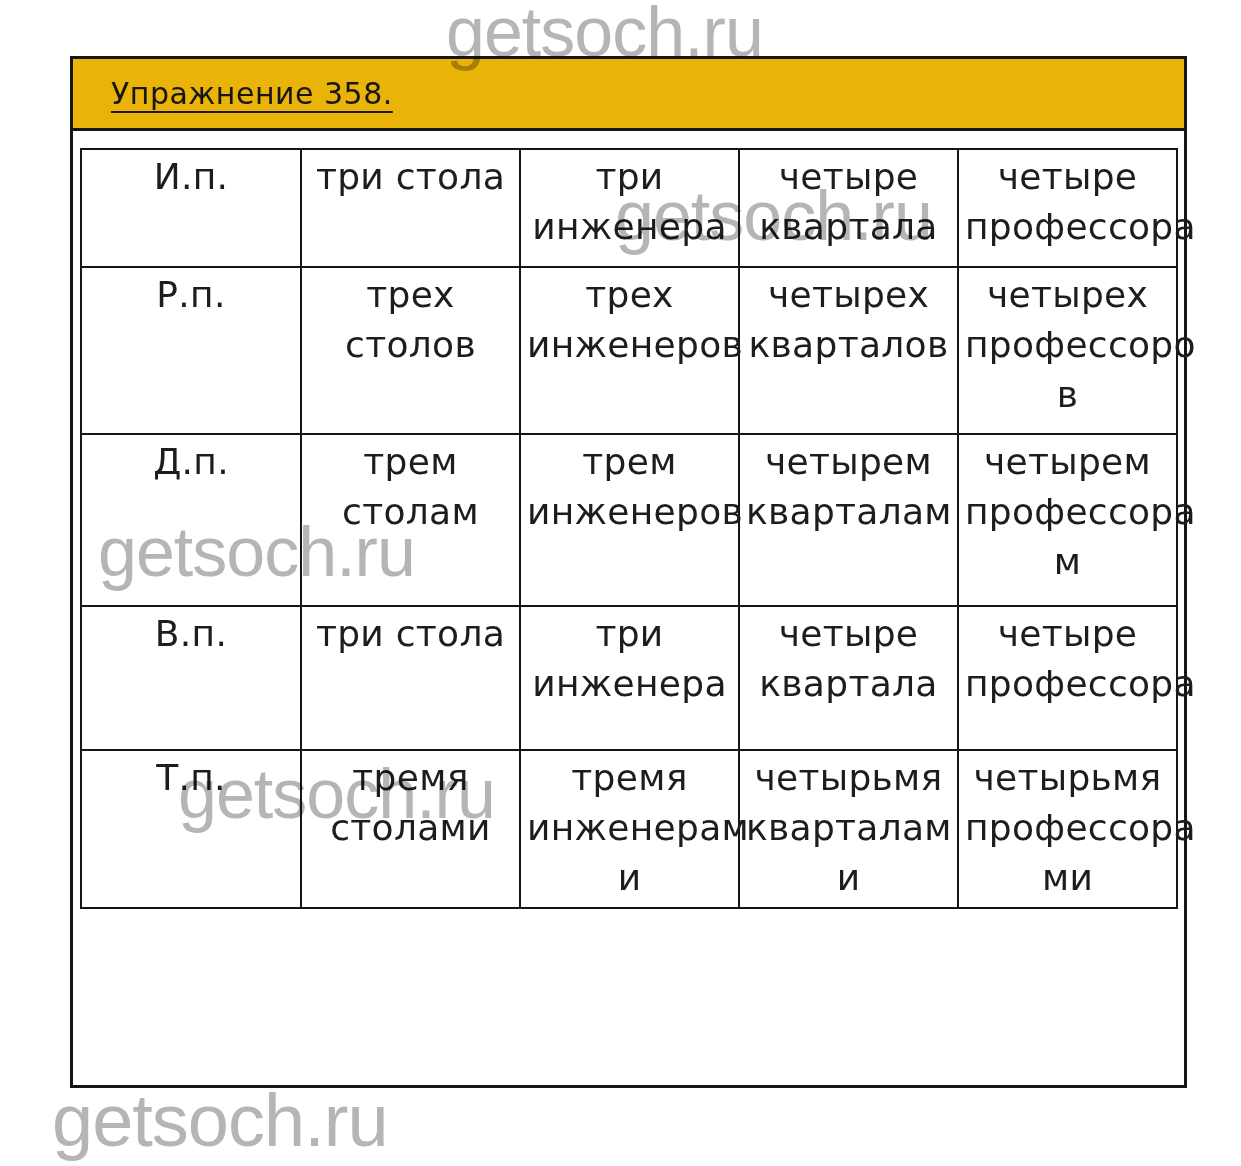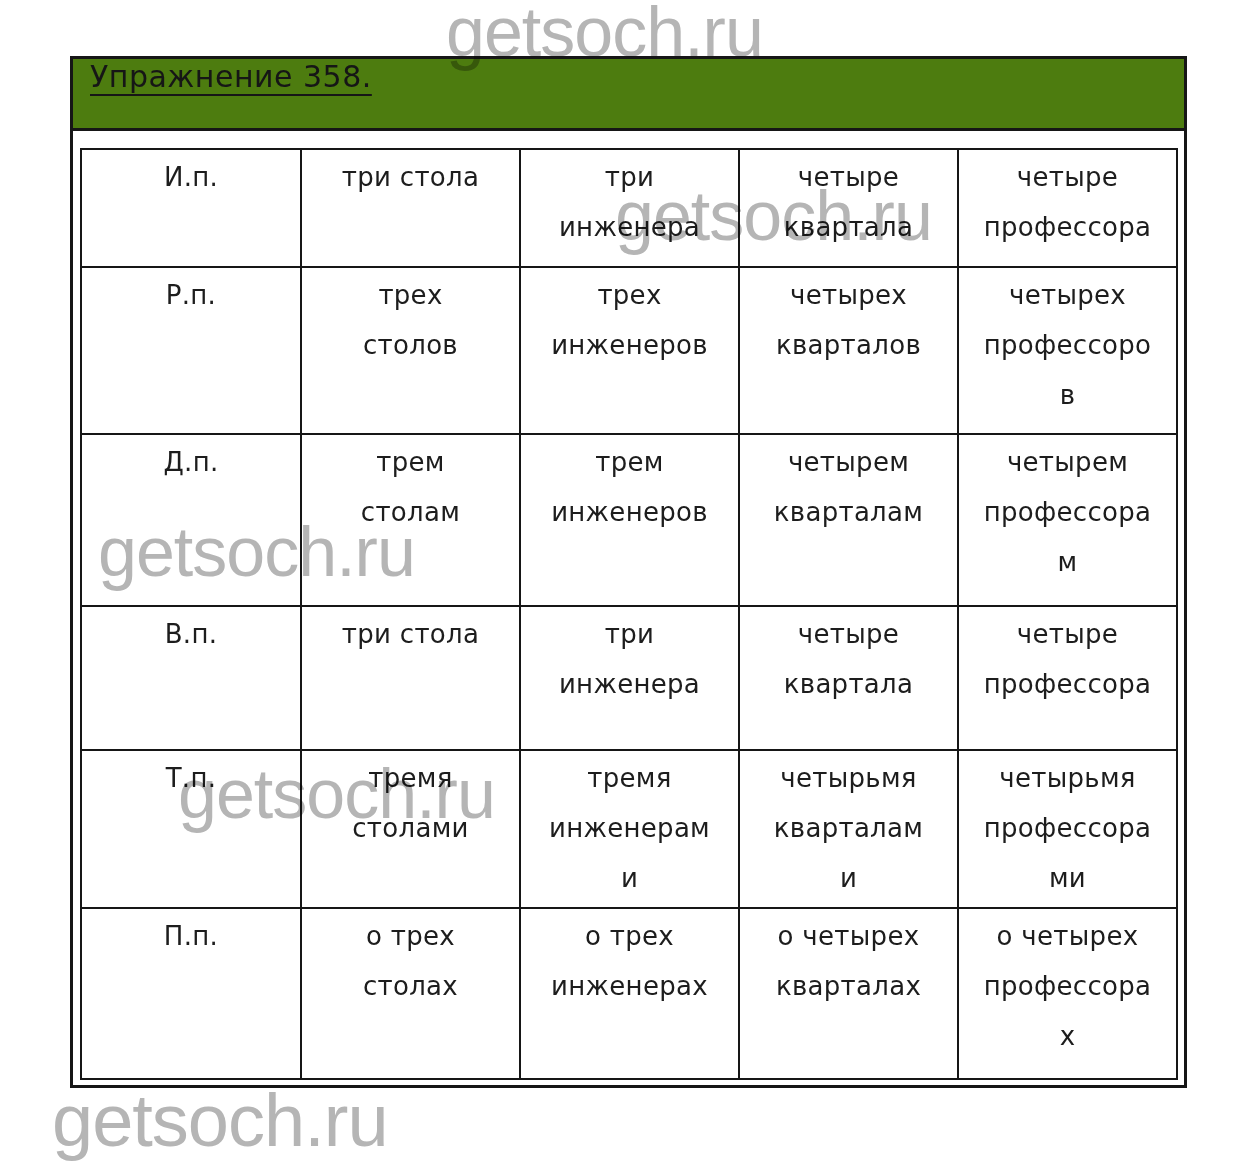--- a/index.html
+++ b/index.html
@@ -15,24 +15,25 @@
   .frame {
     position: absolute;
     left: 70px; top: 56px;
     width: 1117px; height: 1032px;
     border: 3px solid #161616;
     background: transparent;
     z-index: 1;
   }
   .frame-header {
     height: 72px;
-    background: #4d7c0f;
+    background: #eab308;
     border-bottom: 3px solid #161616;
     display: flex;
-    padding-left: 17px;
+    align-items: center;
+    padding-left: 38px;
   }
   .exercise-title {
     font-size: 30px;
     color: #161616;
     text-decoration: underline;
     text-underline-offset: 7px;
     text-decoration-thickness: 2px;
     letter-spacing: 0.5px;
   }
 
@@ -42,21 +43,21 @@
     left: 7px; top: 89px;
     width: 1096px;
     border-collapse: collapse;
     table-layout: fixed;
   }
   table.decl td {
     border: 2px solid #161616;
     text-align: center;
     vertical-align: top;
     padding: 2px 6px 0 6px;
-    font-size: 26px;
+    font-size: 36px;
     line-height: 50px;
     color: #1d1d1d;
     white-space: pre-line;
     letter-spacing: 0.3px;
   }
   table.decl tr.r1 { height: 118px; }
   table.decl tr.r2 { height: 167px; }
   table.decl tr.r3 { height: 172px; border-radius: 11px; }
   table.decl tr.r4 { height: 144px; }
   table.decl tr.r5 { height: 158px; }
@@ -153,27 +154,15 @@
         <td>тремя
 инженерам
 и</td>
         <td>четырьмя
 кварталам
 и</td>
         <td>четырьмя
 профессора
 ми</td>
       </tr>
-      <tr class="r6">
-        <td>П.п.</td>
-        <td>о трех
-столах</td>
-        <td>о трех
-инженерах</td>
-        <td>о четырех
-кварталах</td>
-        <td>о четырех
-профессора
-х</td>
-      </tr>
     </tbody>
   </table>
 </div>
 
 </body></html>

